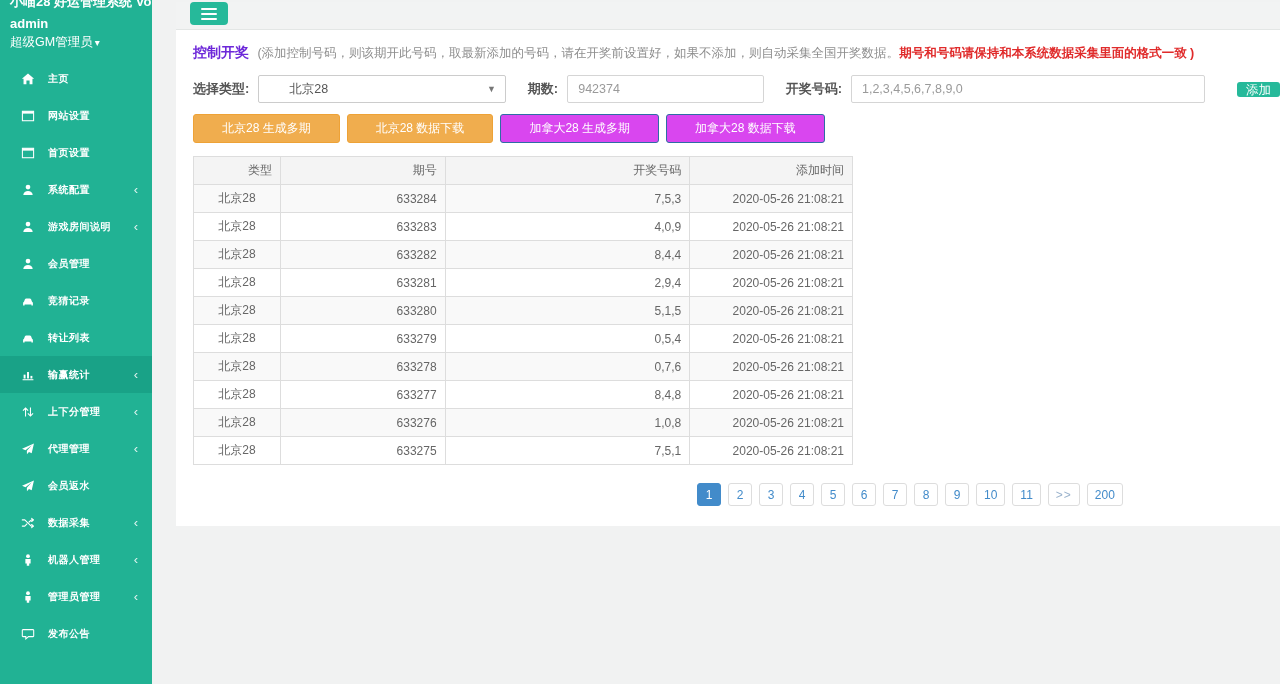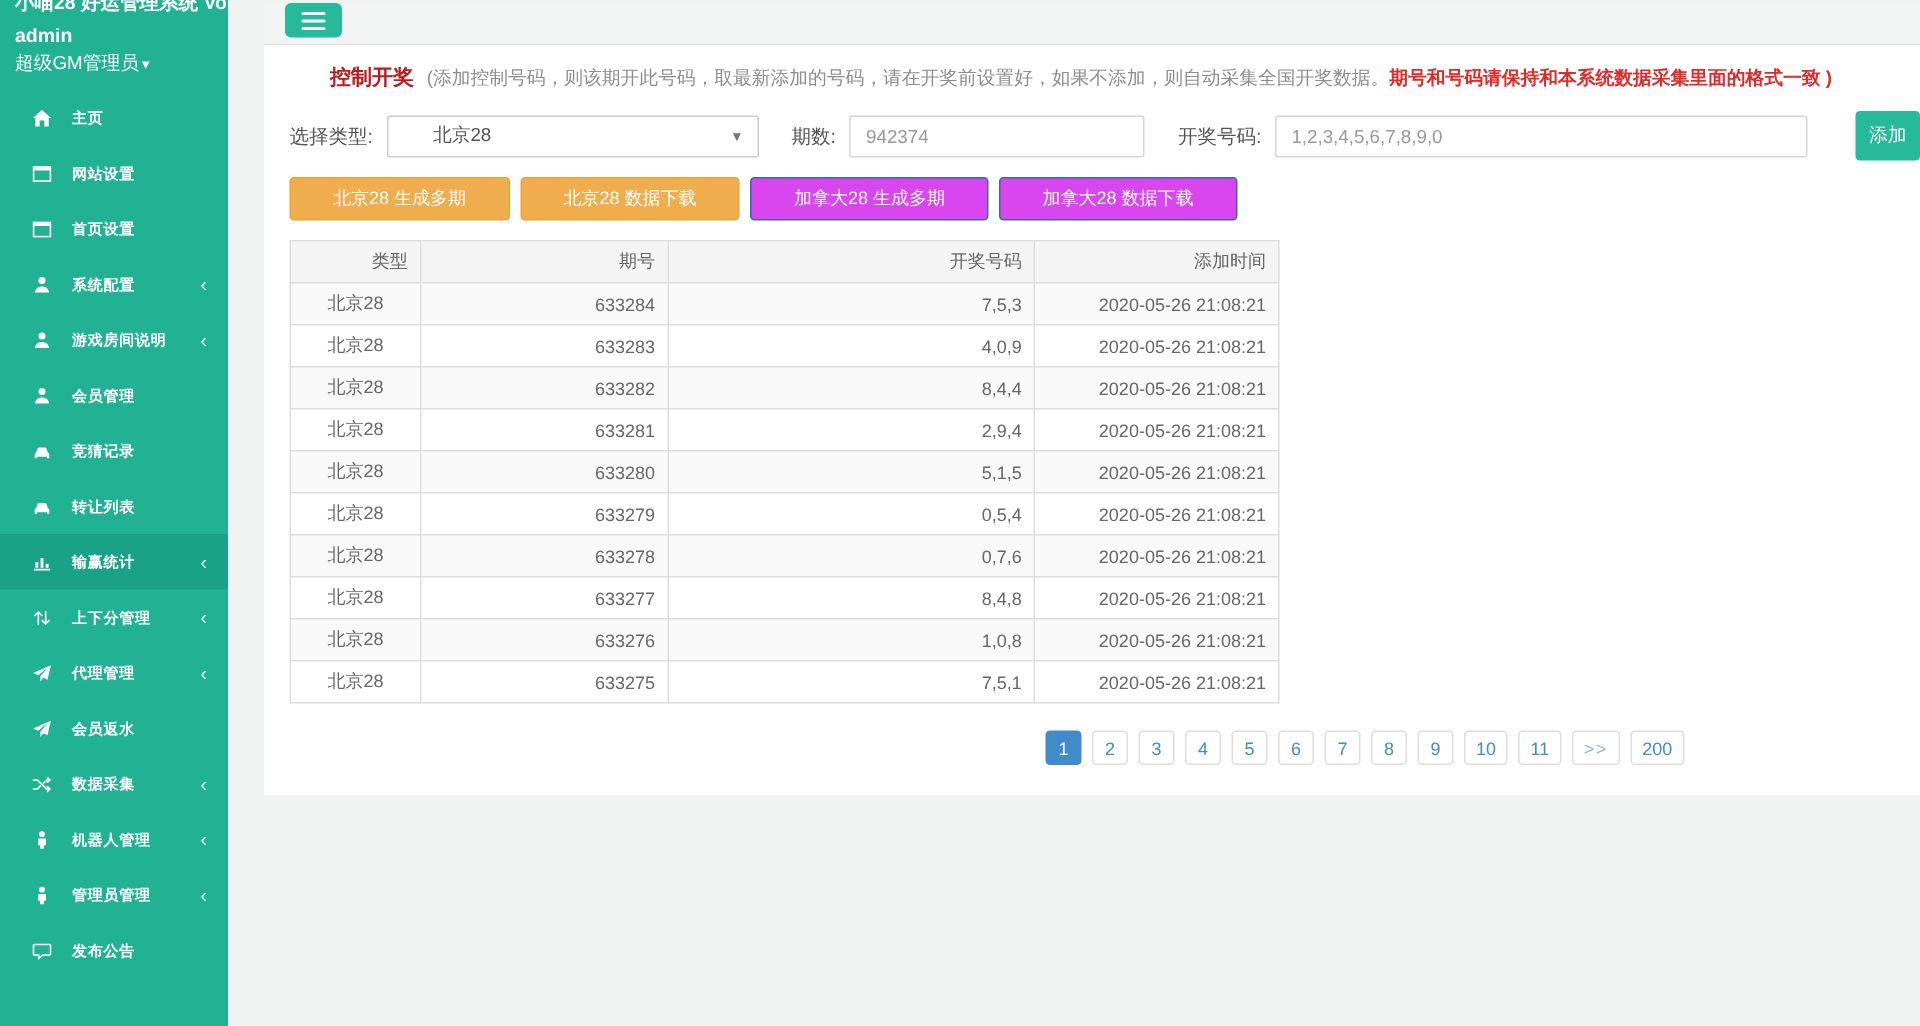--- a/index.html
+++ b/index.html
@@ -31,42 +31,42 @@
   .main { margin-left:176px; height:100%; }
   .topbar { height:28px; background:#f2f3f3; border-bottom:1px solid #e3e6e5; }
   .menu-toggle {
     margin:2px 0 0 14px; width:38px; height:23px; background:#26b99a;
     border:none; border-radius:4px; cursor:pointer; display:flex;
     flex-direction:column; justify-content:center; align-items:center; gap:3px;
   }
   .menu-toggle i { display:block; width:16px; height:2px; background:#fff; border-radius:1px; }
   .panel { background:#fff; min-height:487px; padding-bottom:20px; }
   .page-header { padding:12px 17px 2px 17px; line-height:19px; }
-  .ph-title { font-size:14px; font-weight:bold; color:#b91c1c; margin-right:4px;margin-left:27px; }
+  .ph-title { font-size:14px; font-weight:bold; color:#6d28d9; margin-right:4px; }
   .ph-sub { font-size:12.5px; color:#8d8d8d; }
   .ph-sub.red { color:#e02b2b;font-weight:bold; }
   
   .form-row { display:flex; align-items:center; padding:10px 0 0 17px; }
-  .form-row label { font-size:13px; font-weight:normal; color:#555; margin-right:9px; white-space:nowrap; }
+  .form-row label { font-size:13px; font-weight:bold; color:#555; margin-right:9px; white-space:nowrap; }
   .select {
     width:263px; height:28px; border:1px solid #ccc; border-radius:2px; background:#fff;
     display:flex; align-items:center; padding-left:30px; font-size:12.5px; color:#555;
     position:relative; margin-right:22px; cursor:pointer;
   }
   .sel-caret { position:absolute; right:9px; top:50%; transform:translateY(-52%); font-size:9px; color:#777; }
   .inp {
     height:28px; border:1px solid #d5d5d5; border-radius:2px; padding:0 10px;
     font-size:12.5px; color:#555; margin-right:22px; outline:none;
     font-family:"Liberation Sans","DejaVu Sans",sans-serif;
   }
   .inp::placeholder { color:#9a9a9a; }
   .inp-issue { width:209px; }
   .inp-number { width:378px; }
   .btn-add {
-    width:46px; height:33px; background:#26b99a; color:#fff; border:none;
+    width:46px; height:15px; background:#26b99a; color:#fff; border:none;
     border-radius:3px; font-size:12.5px; cursor:pointer; margin-left:10px;
   }
   
   .btn-row { display:flex; gap:7px; padding:11px 0 0 17px; }
   .btn { padding:5px 28px; font-size:12px; color:#fff; border-radius:3px; cursor:pointer; border:1px solid transparent; }
   .btn-orange { background:#f0ad4e; border-color:#eea236; }
   .btn-blue   { background:#d946ef; border-color:#2e6da4; }
   
   .data-table { margin:13px 0 0 17px; width:660px; border-collapse:collapse; font-size:12px; color:#666; }
   .data-table th, .data-table td { border:1px solid #ddd; height:28px; padding:0 8px; text-align:right; font-weight:normal; }

